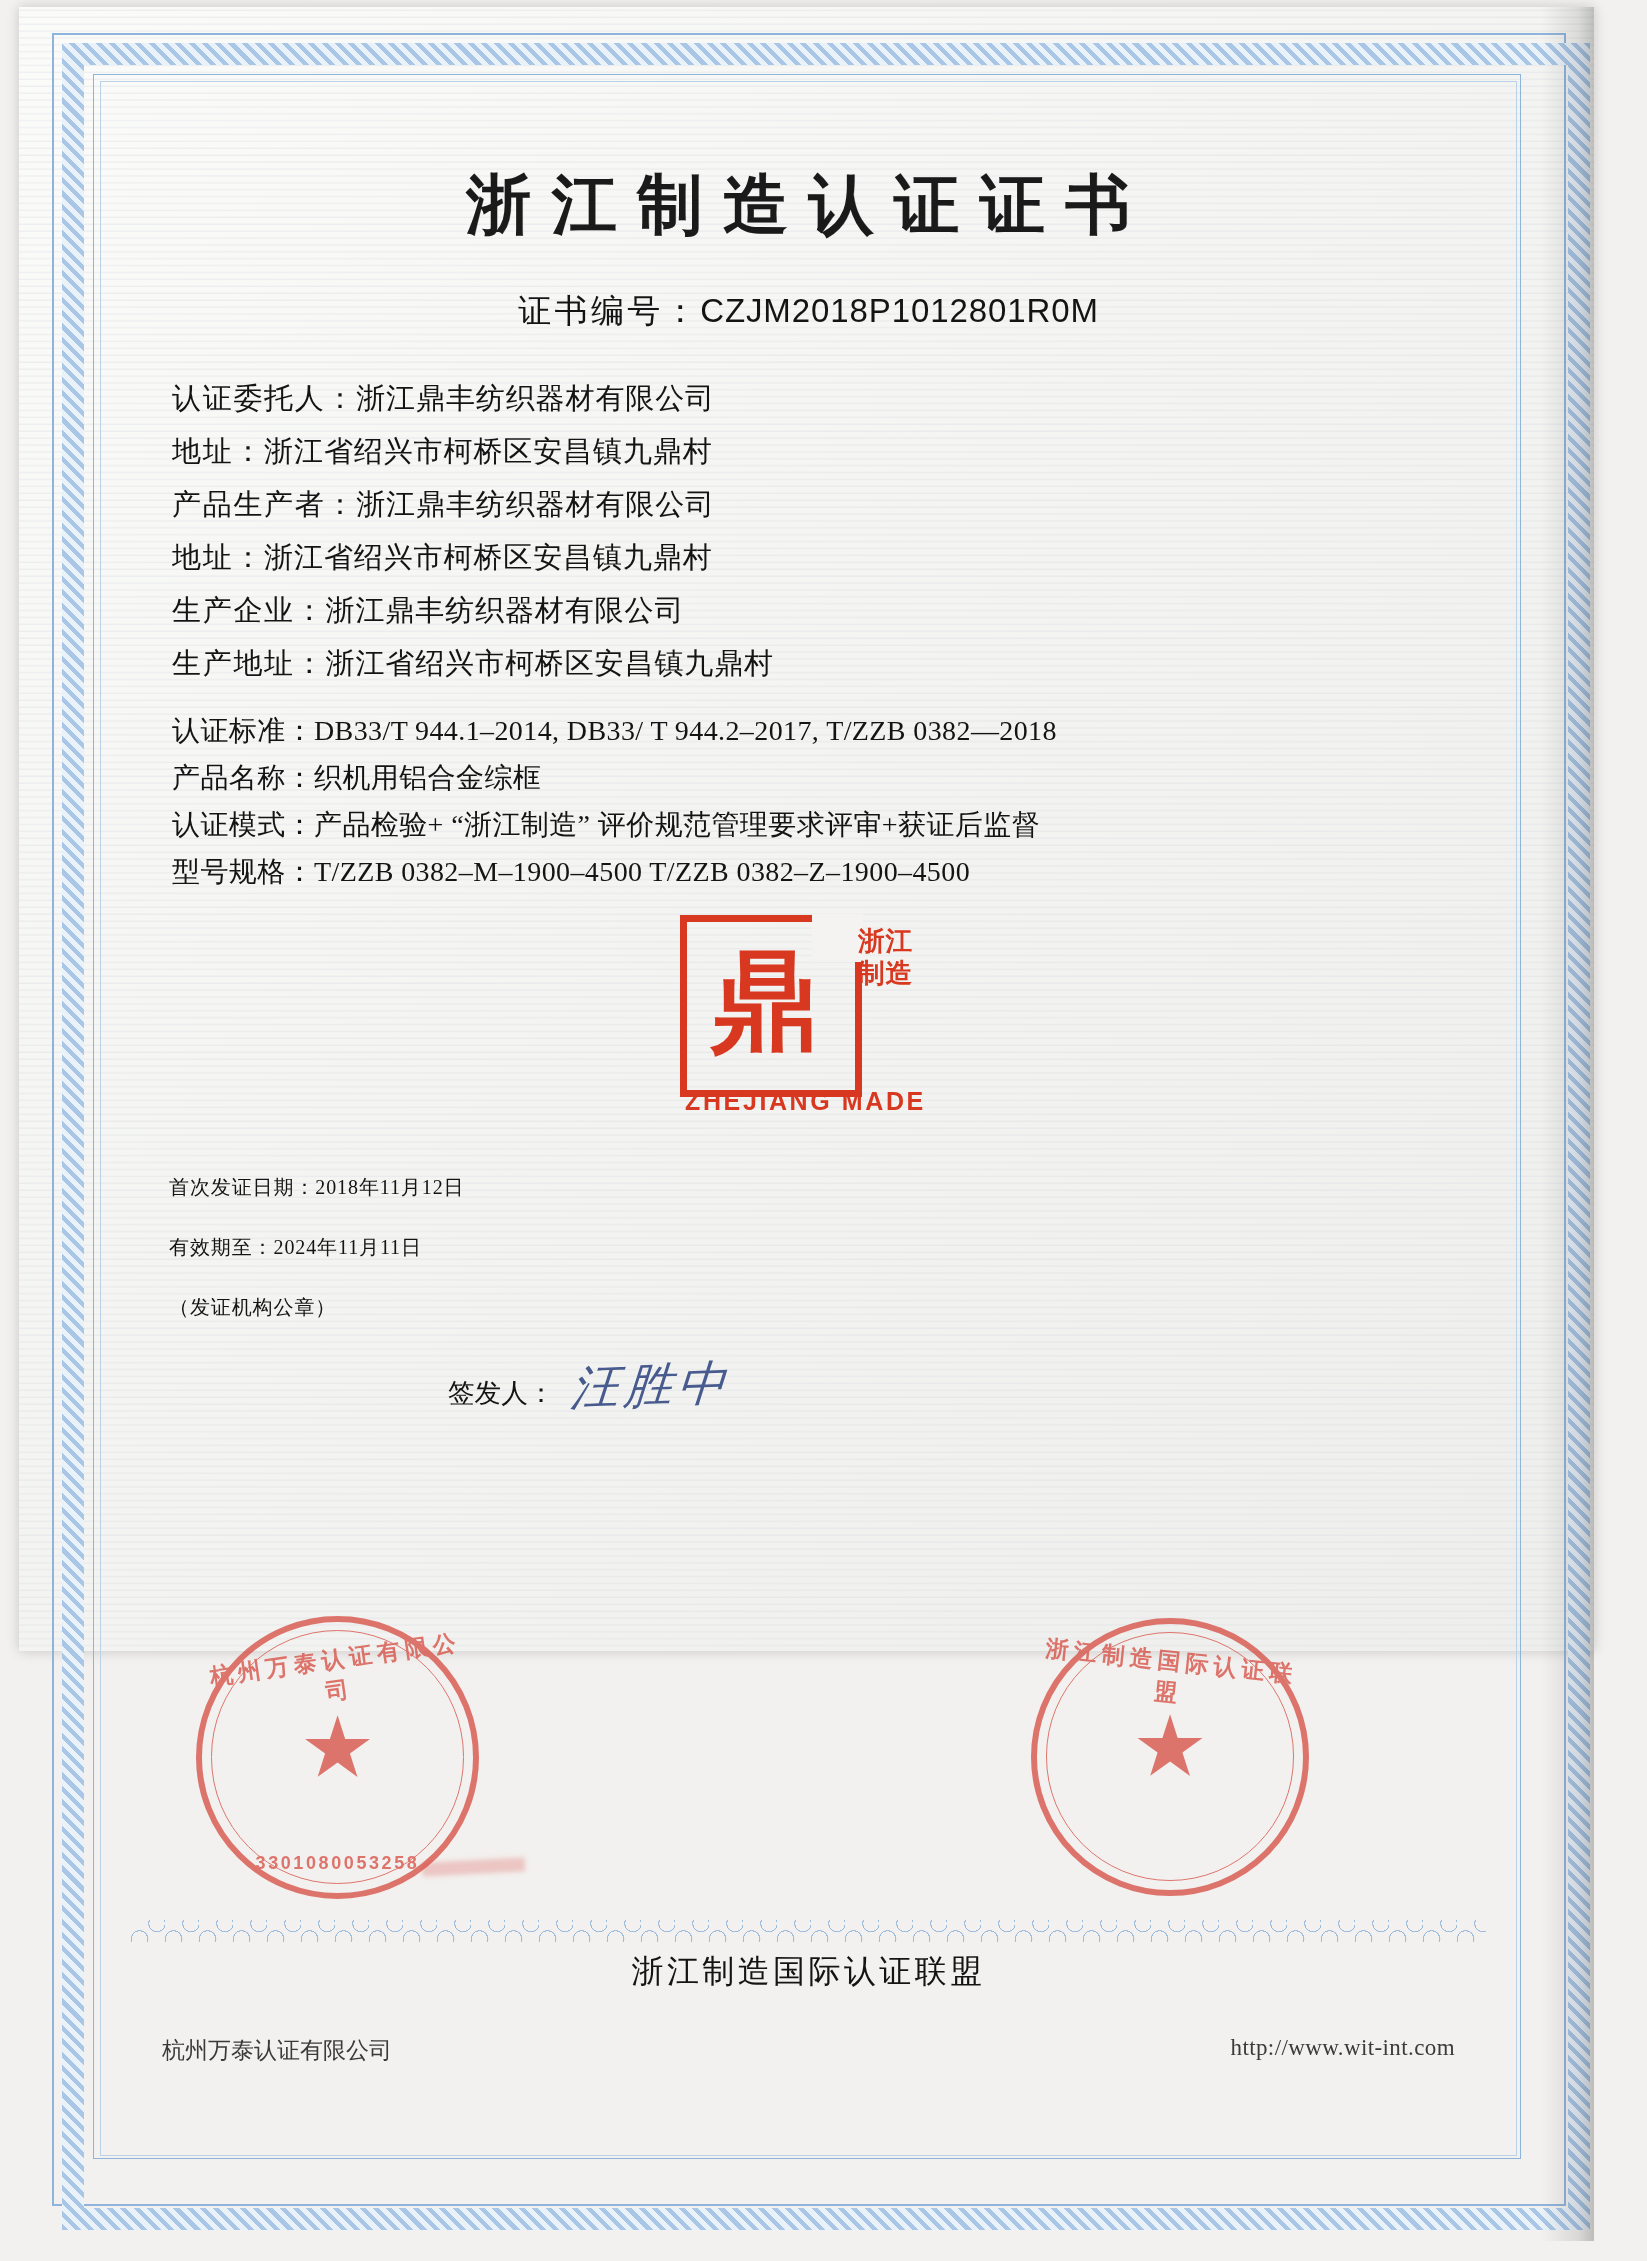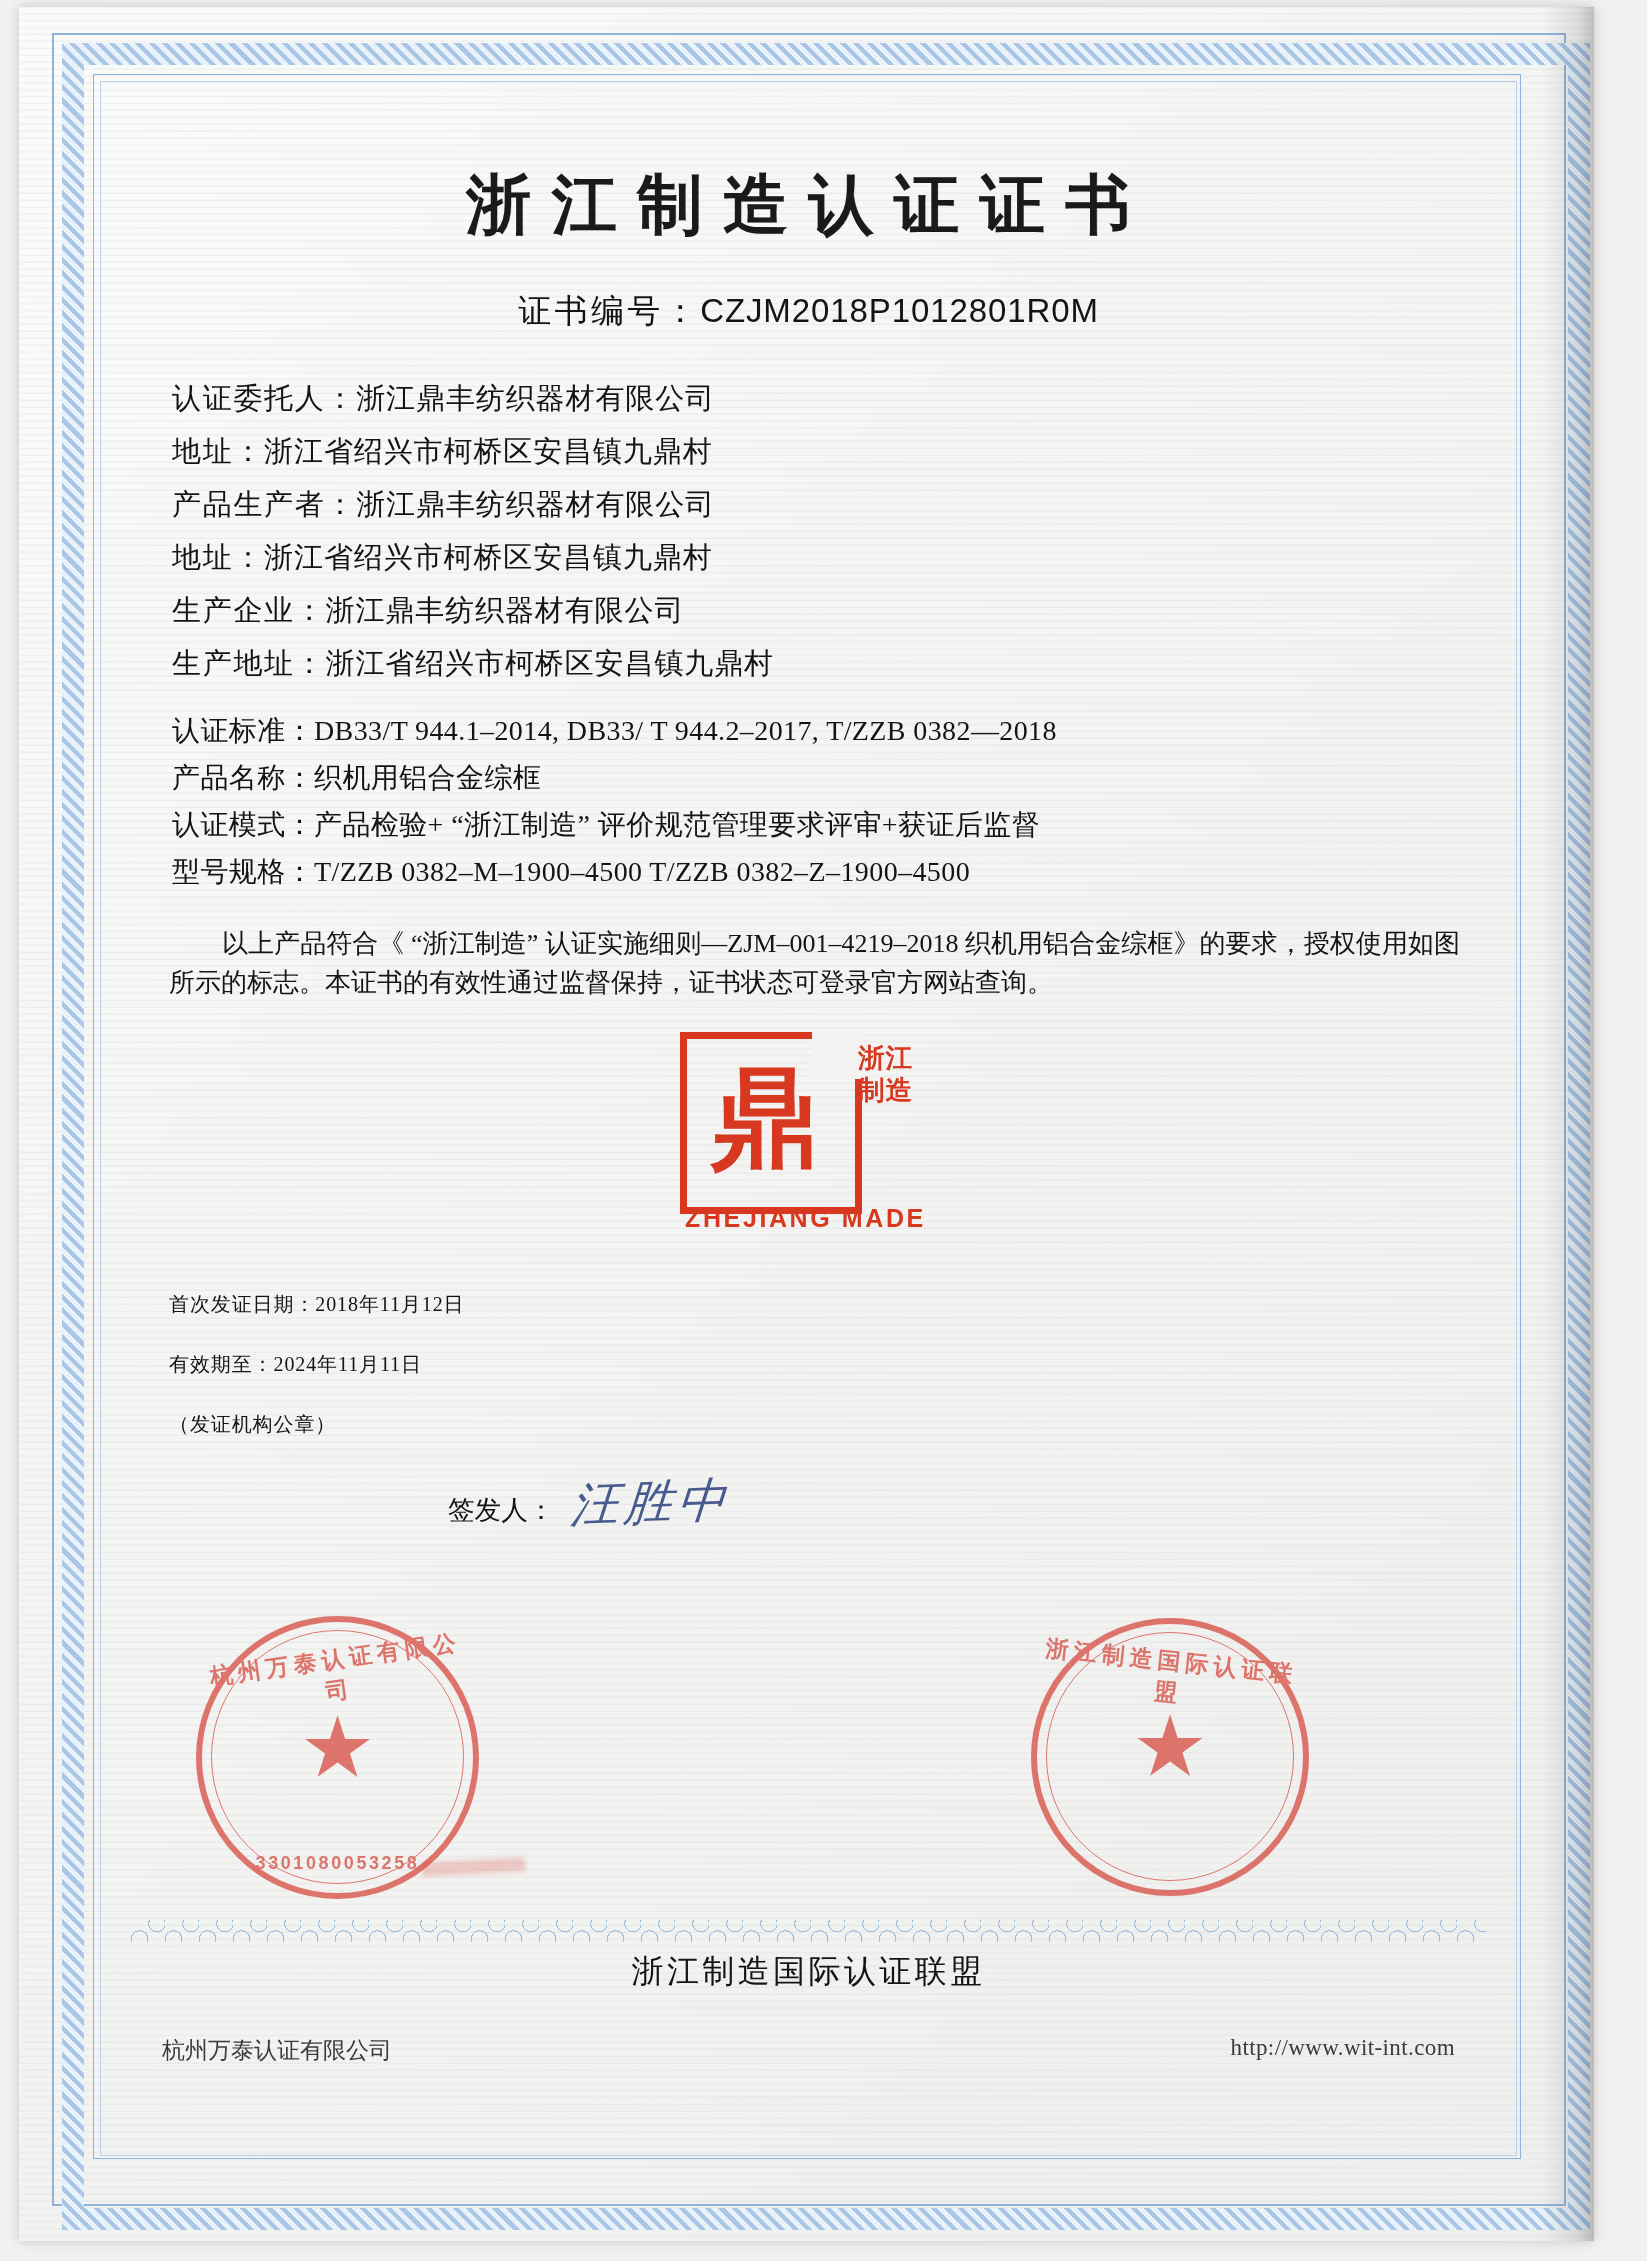--- a/index.html
+++ b/index.html
@@ -21,21 +21,21 @@
     width: 1647px;
     height: 2261px;
     background: #f2f1ef;
     overflow: hidden;
   }
   .paper {
     position: absolute;
     left: 19px;
     top: 6.9px;
     width: 1575px;
-    height: 2234px;
+    height: 1644px;
     background:
       repeating-linear-gradient(0deg,
         rgba(255,255,255,0) 0px,
         rgba(255,255,255,0) 4.3px,
         rgba(213,216,222,0.35) 5.1px,
         rgba(255,255,255,0) 6.9px),
       linear-gradient(135deg, #fbfbfa 0%, #f4f4f2 45%, #eeeeec 100%);
     box-shadow: 0 0 12px rgba(0,0,0,0.18);
   }
   .paper-shadow-right {
@@ -367,21 +367,20 @@
           <span class="k">产品名称：</span><span class="v">织机用铝合金综框</span>
         </div>
         <div class="spec-row">
           <span class="k">认证模式：</span><span class="v">产品检验+ “浙江制造” 评价规范管理要求评审+获证后监督</span>
         </div>
         <div class="spec-row">
           <span class="k">型号规格：</span><span class="v">T/ZZB 0382–M–1900–4500  T/ZZB 0382–Z–1900–4500</span>
         </div>
       </div>
 
-      <div class="statement">以上产品符合《 “浙江制造” 认证实施细则—ZJM–001–4219–2018 织机用铝合金综框》的要求，授权使用如图所示的标志。本证书的有效性通过监督保持，证书状态可登录官方网站查询。</div>
 
       <div class="logo-wrap">
         <div class="logo-mark"></div>
         <div class="logo-glyph">鼎</div>
         <div class="logo-side">浙江制造</div>
         <div class="logo-en">ZHEJIANG MADE</div>
       </div>
 
       <div class="dates">
         <div class="row">

